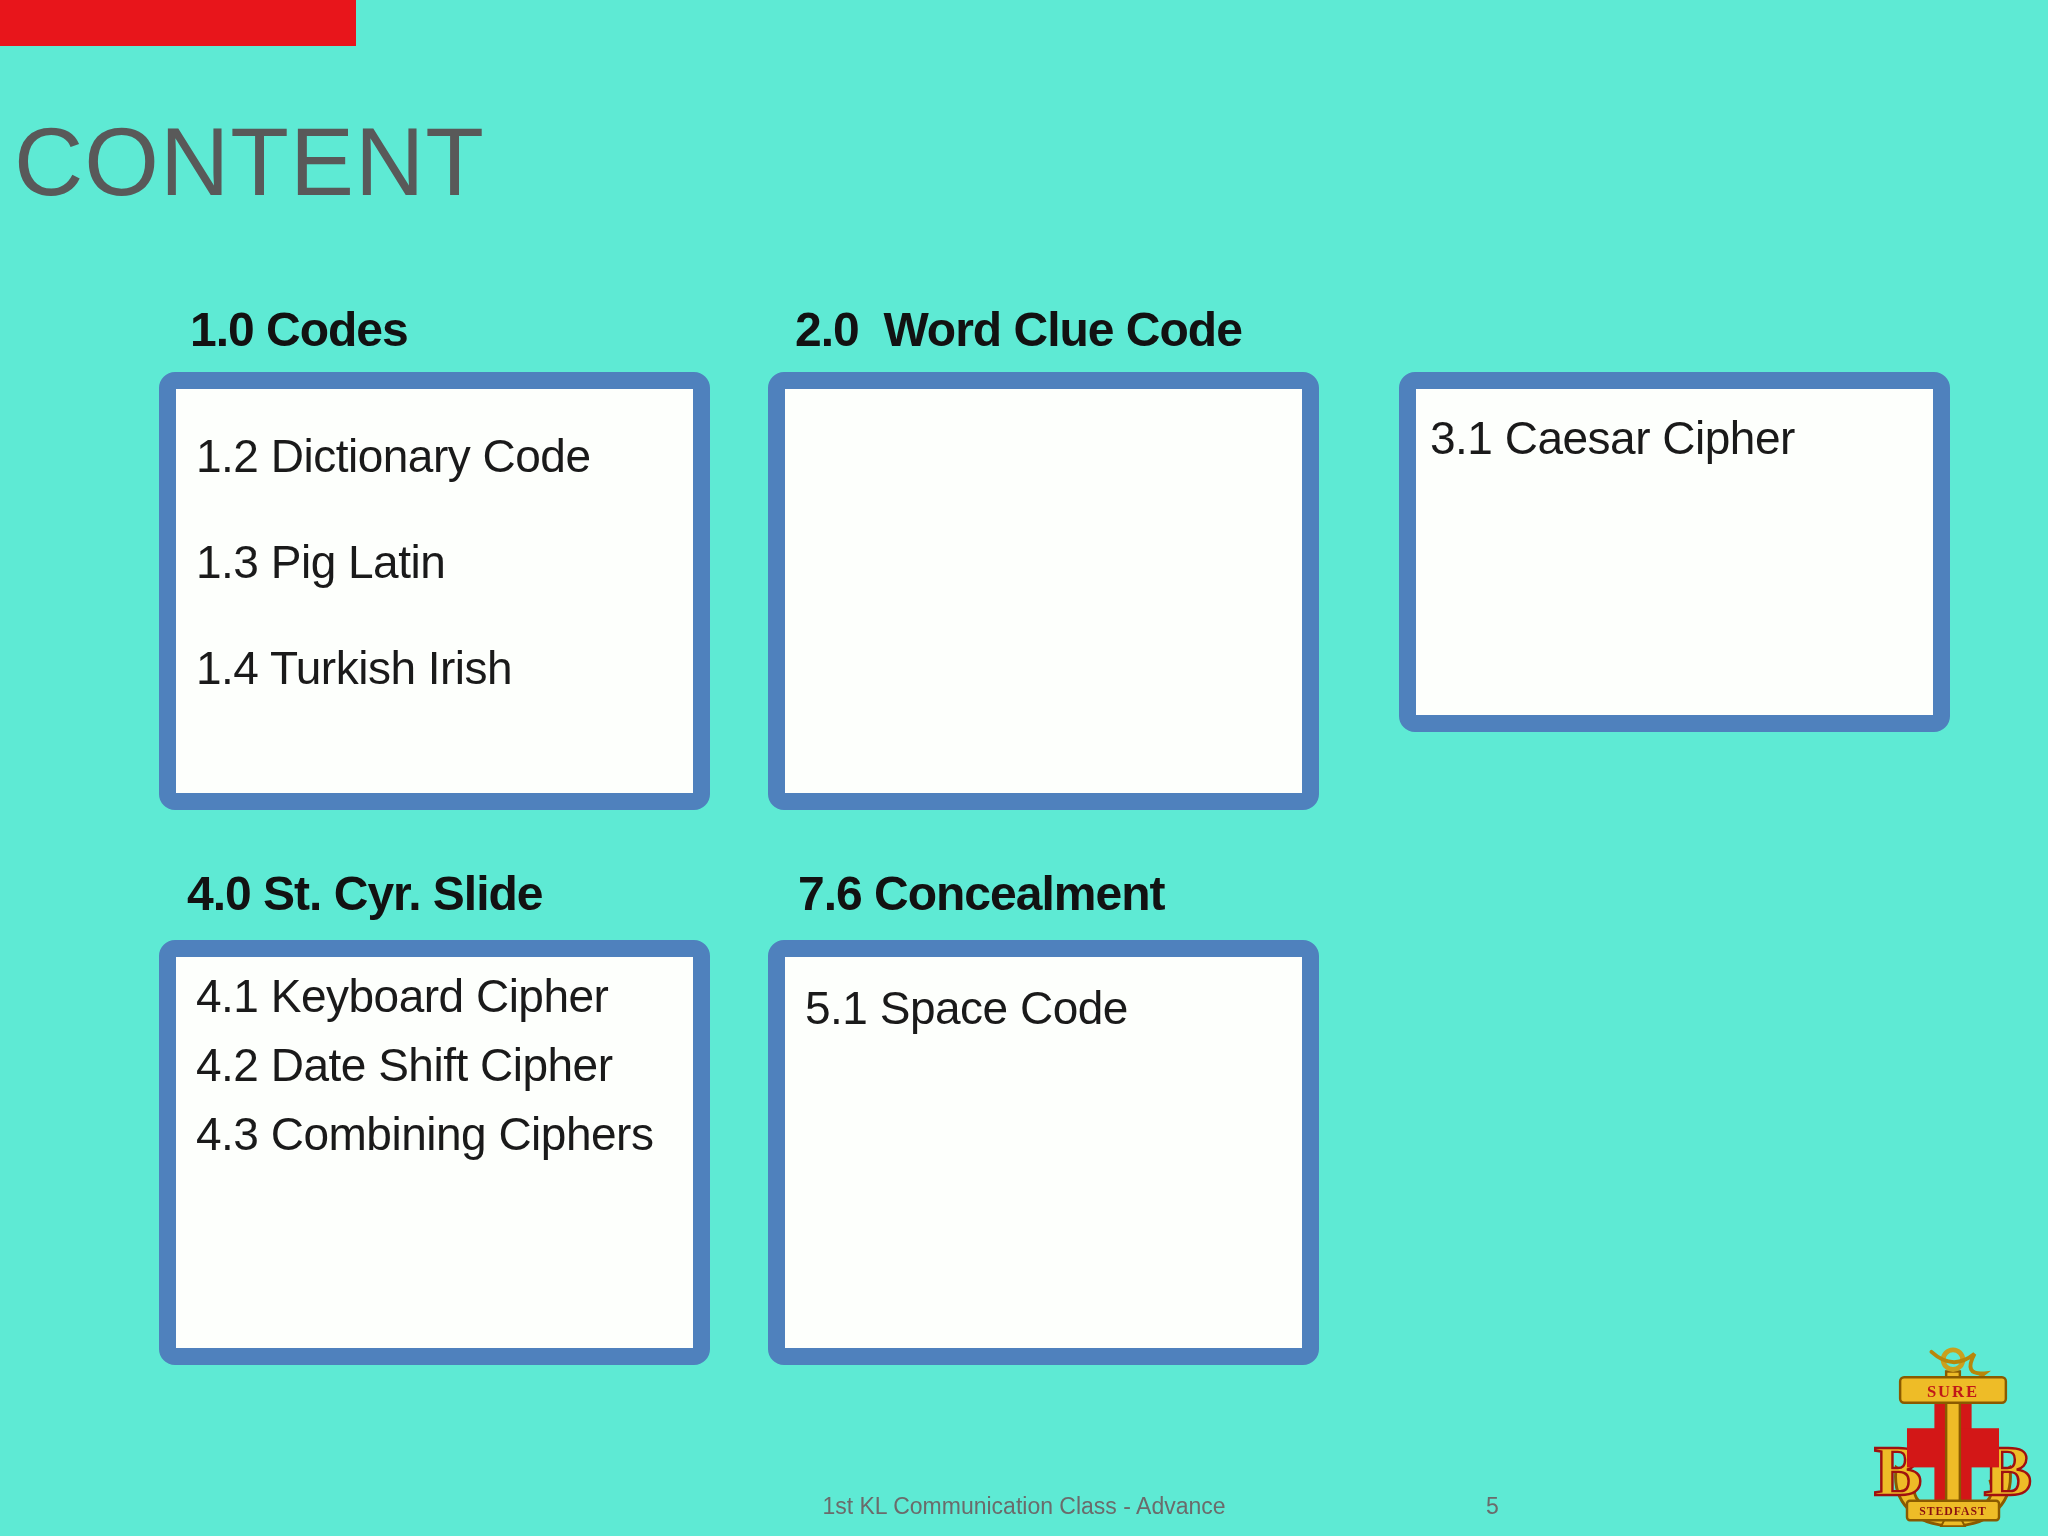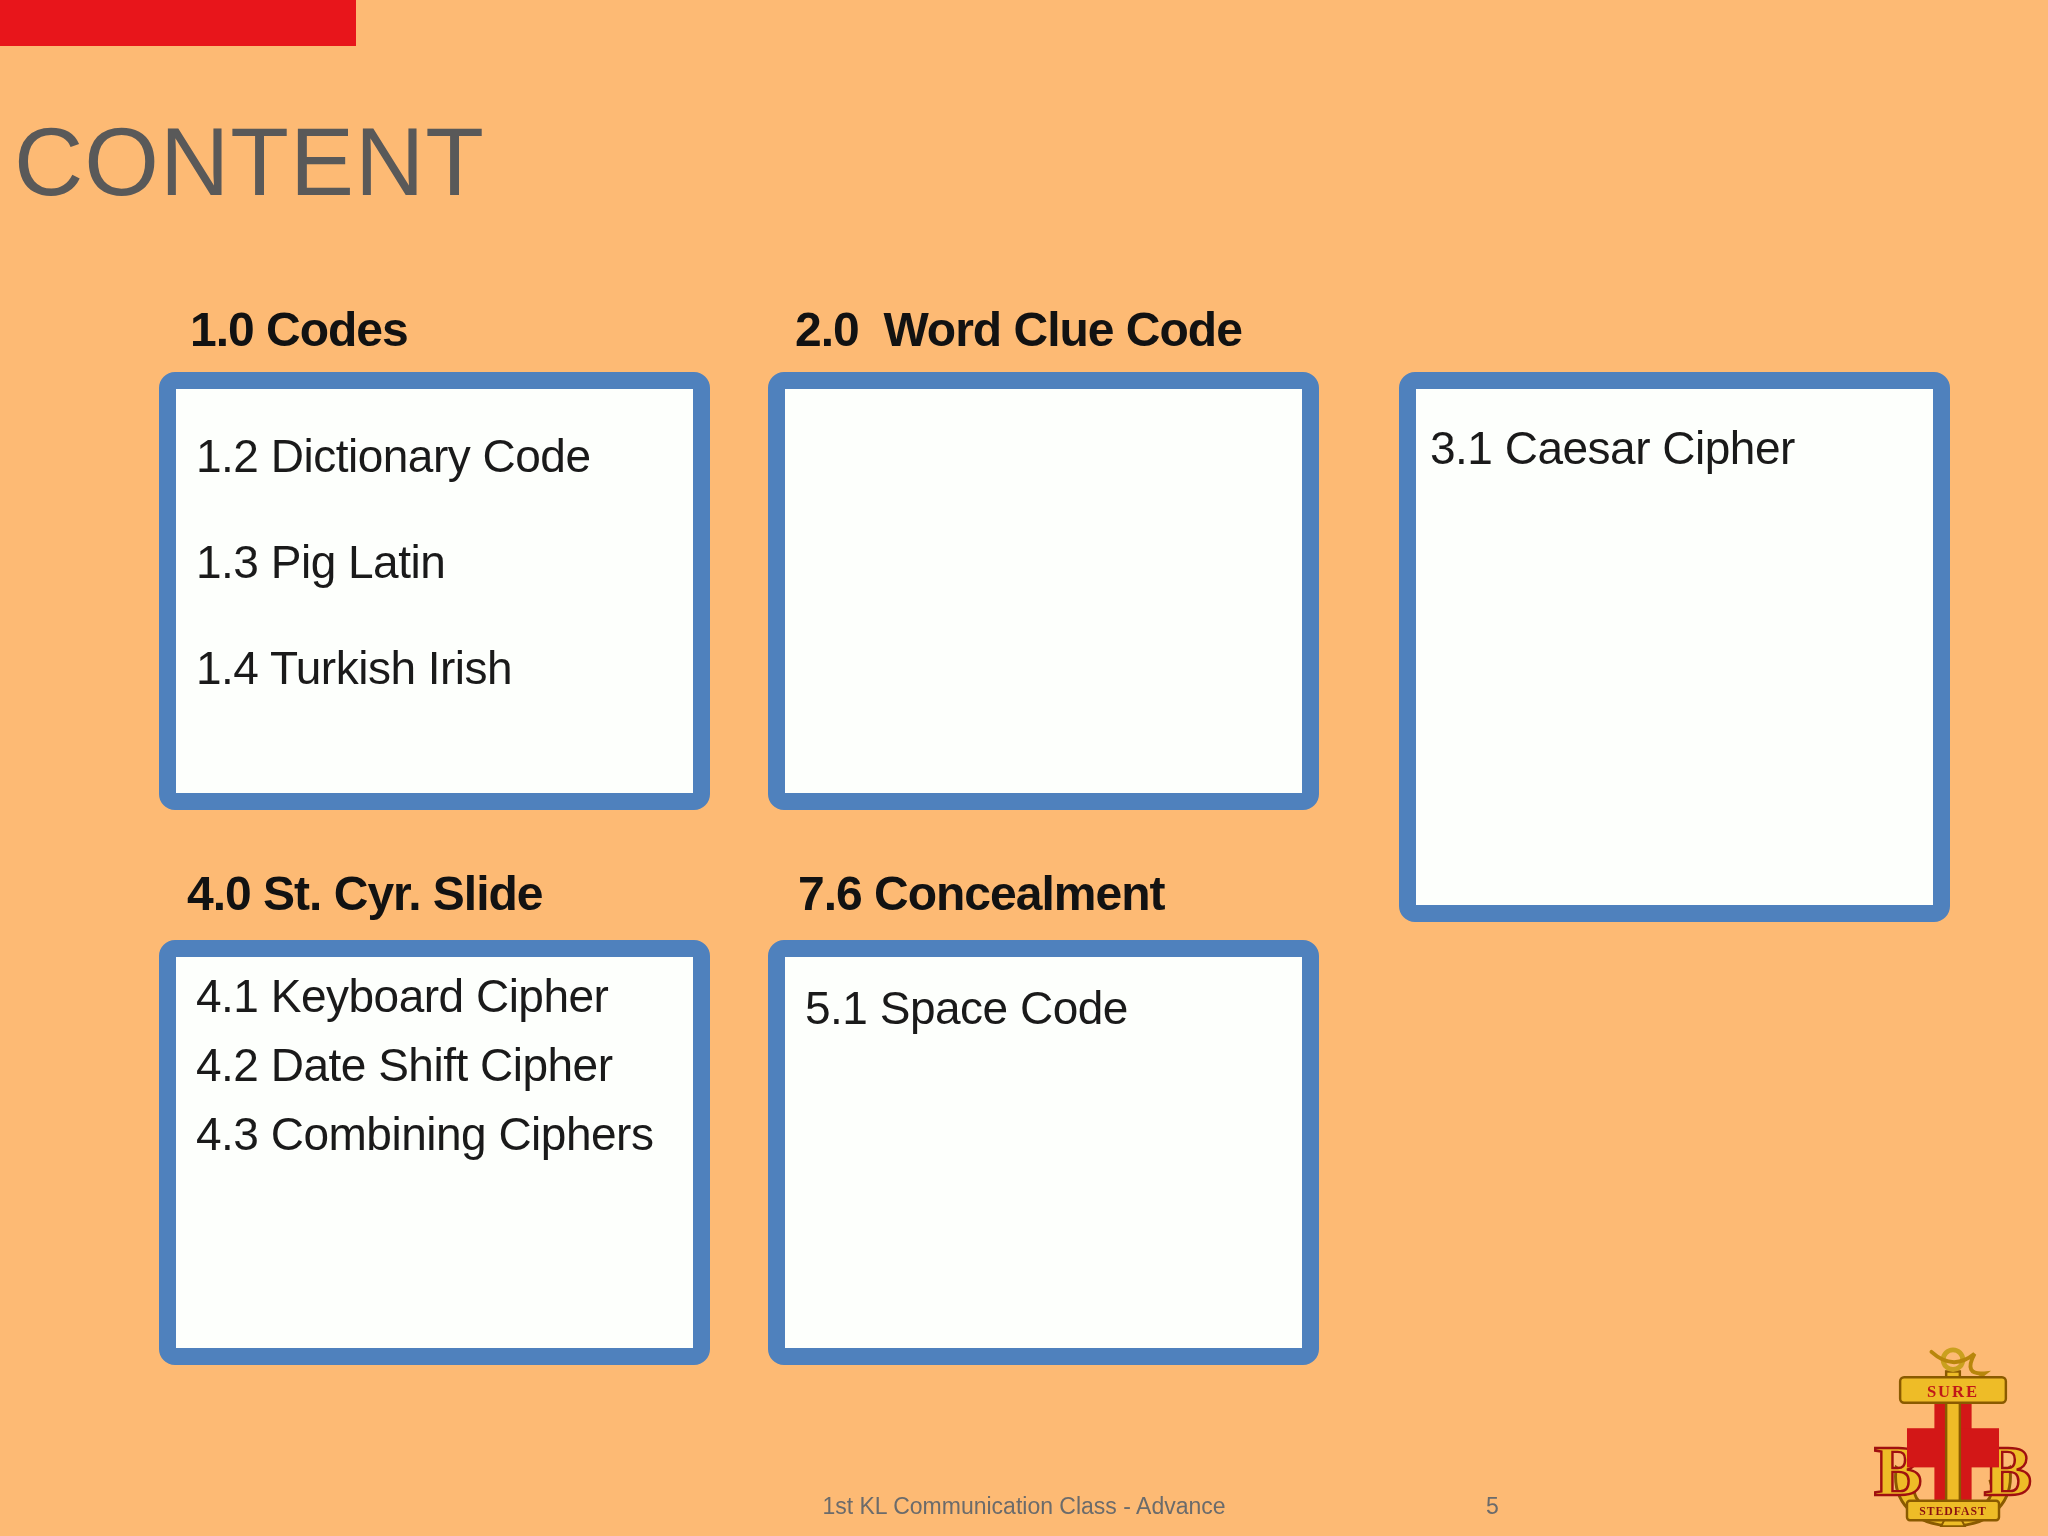--- a/index.html
+++ b/index.html
@@ -1,19 +1,19 @@
 <!DOCTYPE html>
 <html><head>
 <meta charset="utf-8">
 <style>
   html,body{margin:0;padding:0;background:#ffffff;}
   .slide{
     position:relative;
     width:2048px;height:1536px;
-    background:#fdba74;
+    background:#5eead4;
     overflow:hidden;
     font-family:"Liberation Sans", sans-serif;
   }
   .red-bar{
     position:absolute;left:0;top:0;
     width:356px;height:46px;
     background:#e8151b;
   }
   .title{
     position:absolute;left:14px;top:112px;
@@ -37,21 +37,21 @@
   .box{
     position:absolute;
     width:551px;
     border:17px solid #4f81bd;
     border-radius:16px;
     background:#fdfffc;
     box-sizing:border-box;
   }
   .box-1{left:159px;top:372px;height:438px;padding:14px 6px 0 20px;}
   .box-2{left:768px;top:372px;height:438px;}
-  .box-3{left:1399px;top:372px;height:550px;padding:24px 6px 0 14px;}
+  .box-3{left:1399px;top:372px;height:360px;padding:14px 6px 0 14px;}
   .box-4{left:159px;top:940px;height:425px;padding:5px 6px 0 20px;}
   .box-5{left:768px;top:940px;height:425px;padding:16px 6px 0 20px;}
   .item{
     font-size:46px;
     color:#1a1a1a;
     white-space:pre;
     letter-spacing:-0.5px;
   }
   .box--loose .item{line-height:106px;}
   .box--tight .item{line-height:69px;}

